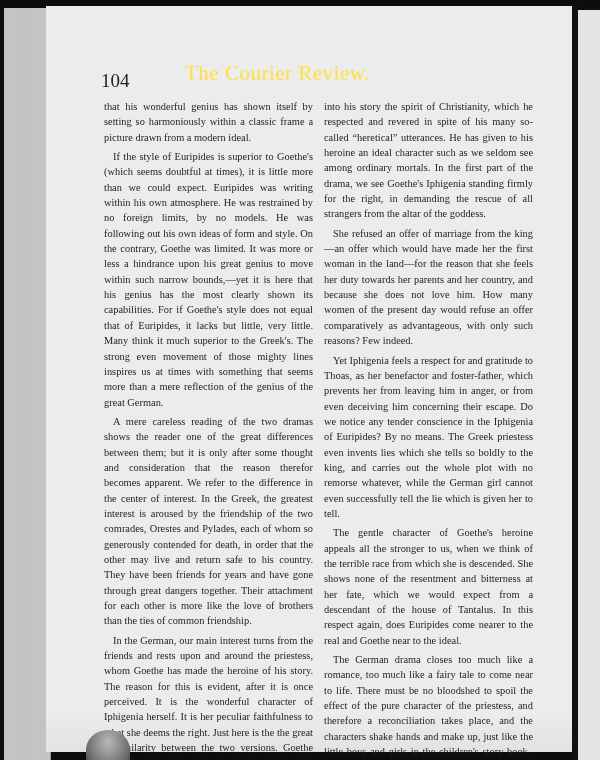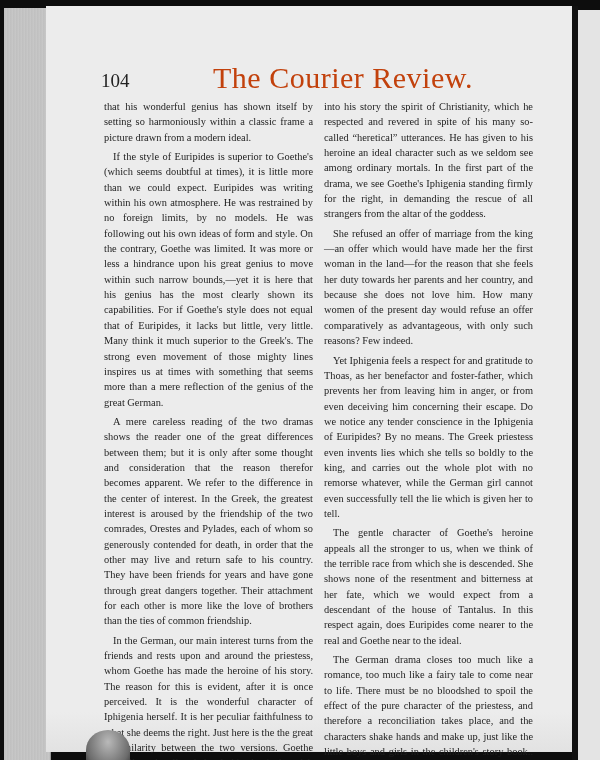--- a/index.html
+++ b/index.html
@@ -38,22 +38,22 @@
   }
   .header {
     position: absolute; left: 101px; top: 62px; width: 440px; height: 28px;
     z-index: 2;
   }
   .page-number {
     position: absolute; left: 0; top: 8px;
     font-size: 19px; color: #222;
   }
   .running-title {
-    position: absolute; left: 112px; top: -1px;
-    font-size: 30px; color: #c2410c; letter-spacing: 0.5px;
+    position: absolute; left: 84px; top: -1px;
+    font-size: 21px; color: #fde047; letter-spacing: 0.5px;
   }
   .column {
     position: absolute; top: 95px; width: 217px;
     font-size: 10.4px; line-height: 15.35px; color: #1e1e1e;
     text-align: justify; z-index: 2;
   }
   .col-left { left: 100px; }
   .col-right { left: 320px; }
   .column p { margin: 4px; text-indent: 9px; }
   .column p.cont { text-indent: 0; }

